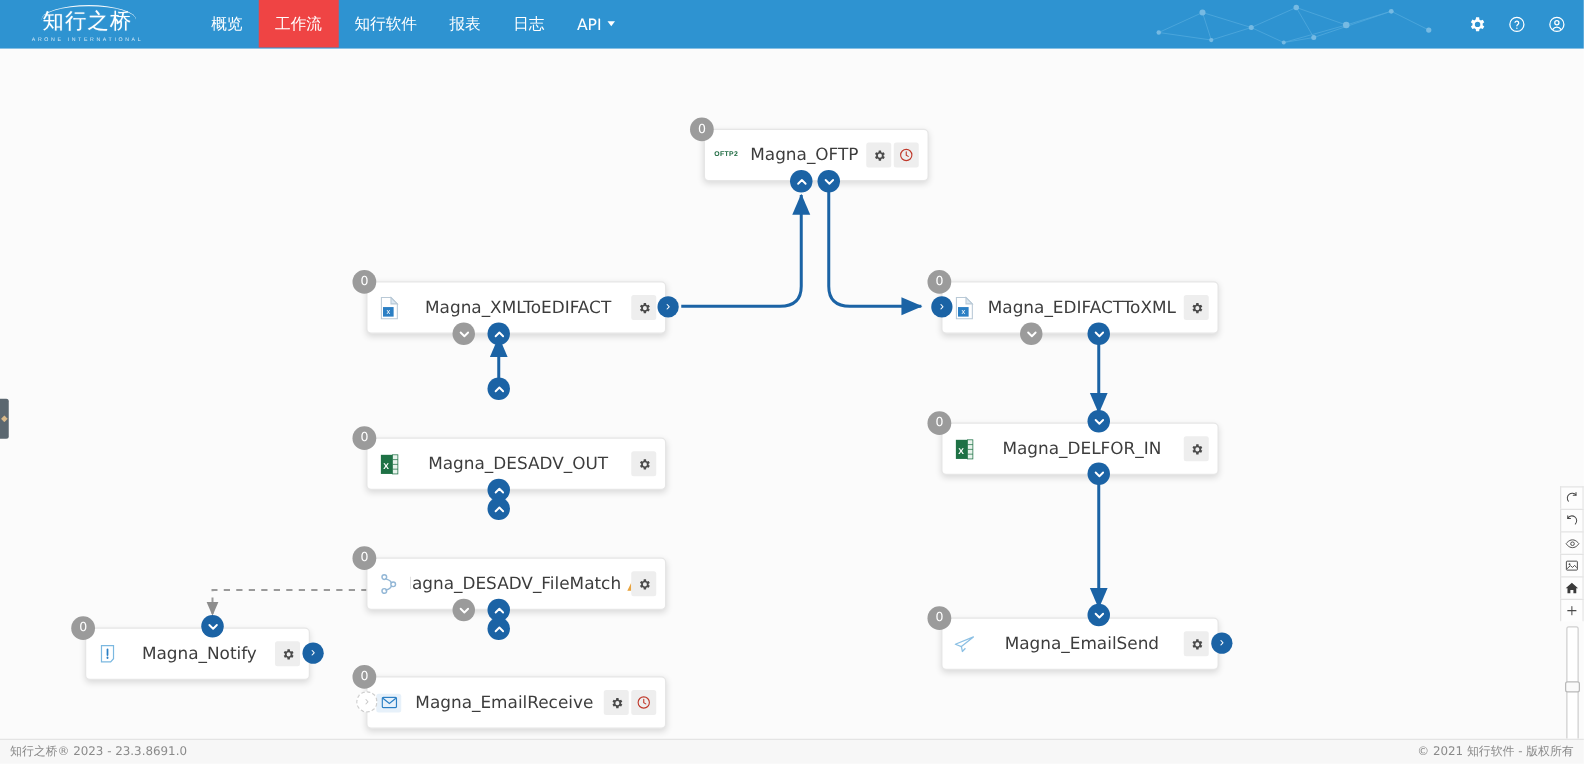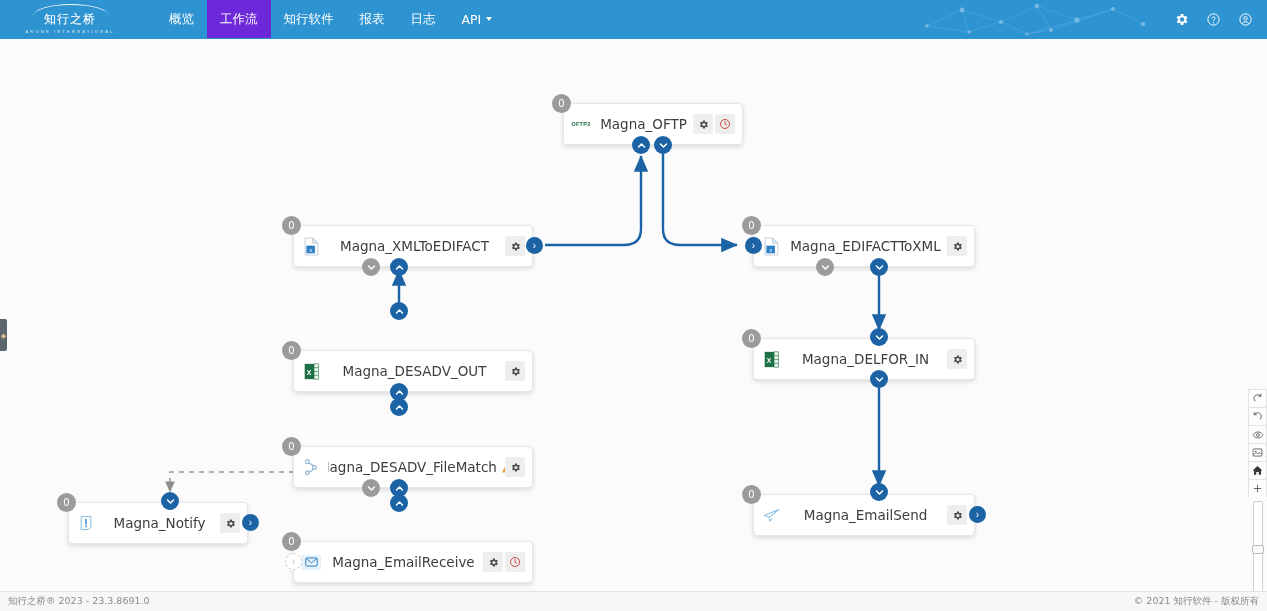--- a/index.html
+++ b/index.html
@@ -25,39 +25,39 @@
     color: #ffffff;
     position: relative;
   }
   #logo-arc {
     position: absolute; top: 4px; left: 33px;
     width: 76px; height: 12px;
     border-top: 1.6px solid rgba(255,255,255,.92);
     border-radius: 50% / 100% 100% 0 0;
   }
   #logo-cn {
-    font-size: 12px; letter-spacing: 1px;
-    font-family: Liberation Sans, sans-serif;
+    font-size: 17px; letter-spacing: 1px;
+    font-family: Liberation Mono, monospace;
     line-height: 18px; margin-top: 4px;
     text-shadow: 0 0 1px rgba(255,255,255,.4);
   }
   #logo-en {
     font-size: 4.2px; letter-spacing: 2.1px;
     opacity: .8; margin-top: 1px;
     font-family: "Liberation Sans", sans-serif;
   }
   #navitems { display: flex; align-items: stretch; margin-left: 16px; }
   .navitem {
     display: flex; align-items: center;
     padding: 0 13px; height: 38px;
     color: #ffffff; font-size: 12.5px;
     font-family: "DejaVu Sans", sans-serif;
     cursor: pointer; white-space: nowrap;
   }
-  .navitem.active { background: #6d28d9; }
+  .navitem.active { background: #ef4444; }
   .caret-dn {
     display: inline-block; margin-left: 5px;
     border-left: 3.5px solid transparent;
     border-right: 3.5px solid transparent;
     border-top: 4px solid #ffffff;
   }
   #nav-right {
     margin-left: auto; display: flex; align-items: center;
     padding-right: 14px; gap: 17px;
   }

